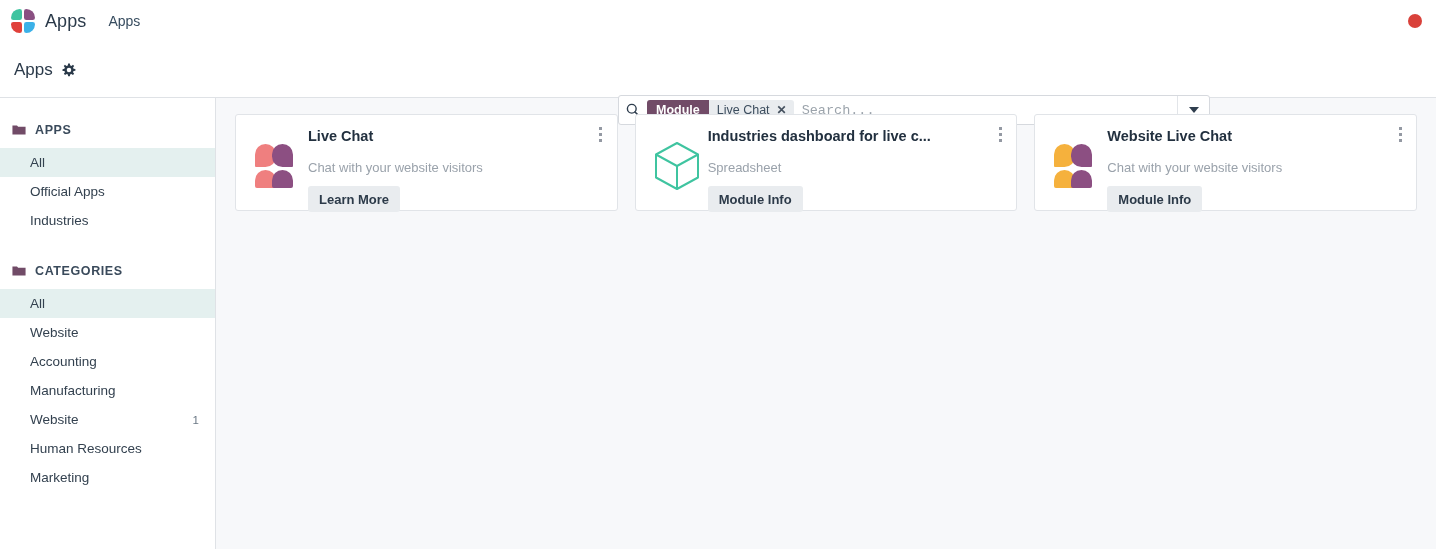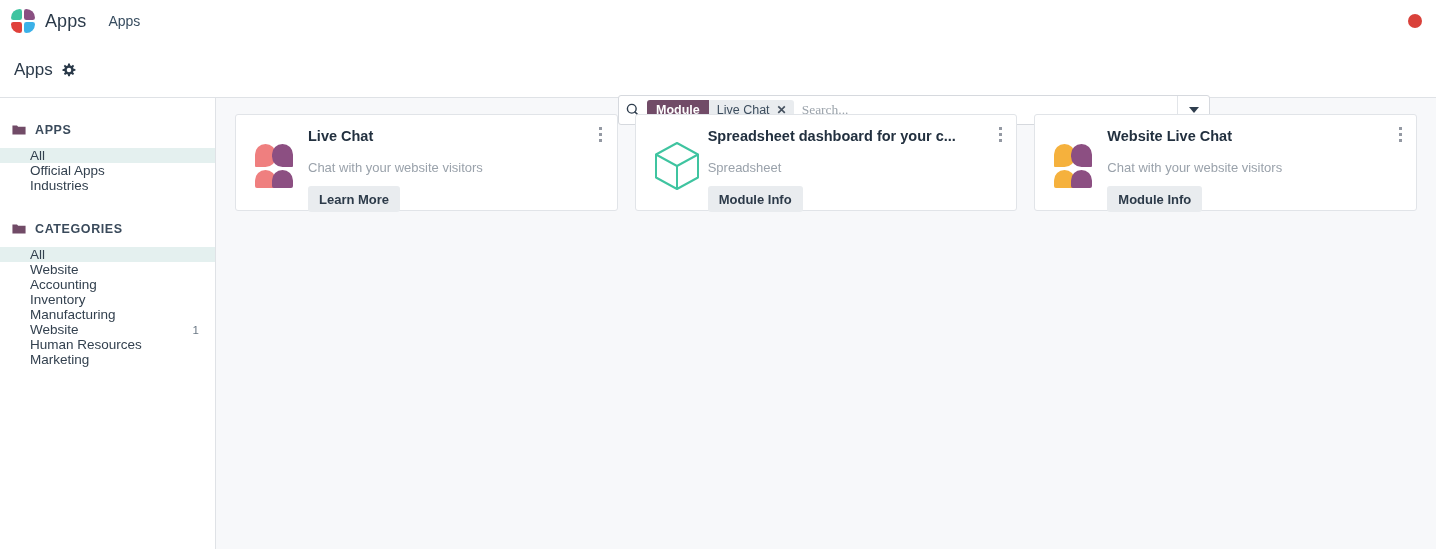--- a/index.html
+++ b/index.html
@@ -142,21 +142,21 @@
     font-size: 12px;
     font-weight: bold;
     color: #44505e;
     cursor: pointer;
     line-height: 1;
   }
   .search-input {
     flex: 1;
     border: none;
     outline: none;
-    font-family: Liberation Serif, serif;
+    font-family: Liberation Mono, monospace;
     font-size: 13.5px;
     color: #b91c1c;
     background: transparent;
     padding: 0 4px;
     height: 100%;
   }
   .search-input::placeholder { color: #9ba3ab; }
   .search-caret-box {
     width: 32px;
     height: 100%;
@@ -197,21 +197,21 @@
     padding: 0 14px 0 12px;
     height: 28px;
     font-size: 12.5px;
     font-weight: bold;
     letter-spacing: .6px;
     color: #3a4a5b;
   }
   .folder-icon { flex: none; display: block; }
   .side-list { list-style: none; margin-top: 4px; }
   .side-item {
-    height: 15px;
+    height: 29px;
     display: flex;
     align-items: center;
     padding: 0 16px 0 30px;
     font-size: 13.5px;
     color: #33414f;
     cursor: pointer;
   }
   .side-item.active { background: #e4f0ef; }
   .side-item .lbl { flex: 1; }
   .side-item .cnt {
@@ -414,24 +414,20 @@
       <li class="side-item active">
         <span class="lbl">All</span>
         <span class="cnt"></span>
       </li>
       <li class="side-item">
         <span class="lbl">Website</span>
         <span class="cnt"></span>
       </li>
       <li class="side-item">
         <span class="lbl">Accounting</span>
-        <span class="cnt"></span>
-      </li>
-      <li class="side-item">
-        <span class="lbl">Inventory</span>
         <span class="cnt"></span>
       </li>
       <li class="side-item">
         <span class="lbl">Manufacturing</span>
         <span class="cnt"></span>
       </li>
       <li class="side-item">
         <span class="lbl">Website</span>
         <span class="cnt">1</span>
       </li>
@@ -474,21 +470,21 @@
         <div class="card-thumb">
           <svg width="48" height="50" viewBox="0 0 48 50">
             <g fill="none" stroke="#3fc4a0" stroke-width="2" stroke-linejoin="round">
               <path d="M24 2 L45 13.5 L45 36.5 L24 48 L3 36.5 L3 13.5 Z"></path>
               <path d="M3 13.5 L24 25 L45 13.5"></path>
               <path d="M24 25 L24 48"></path>
             </g>
           </svg>
         </div>
         <div class="card-body">
-          <div class="card-title">Spreadsheet dashboard for your c...</div>
+          <div class="card-title">Industries dashboard for live c...</div>
           <div class="card-sub">Spreadsheet</div>
           <button class="card-btn">Module Info</button>
         </div>
         <div class="kebab">
             <i></i>
             <i></i>
             <i></i>
           </div>
       </div>
 

